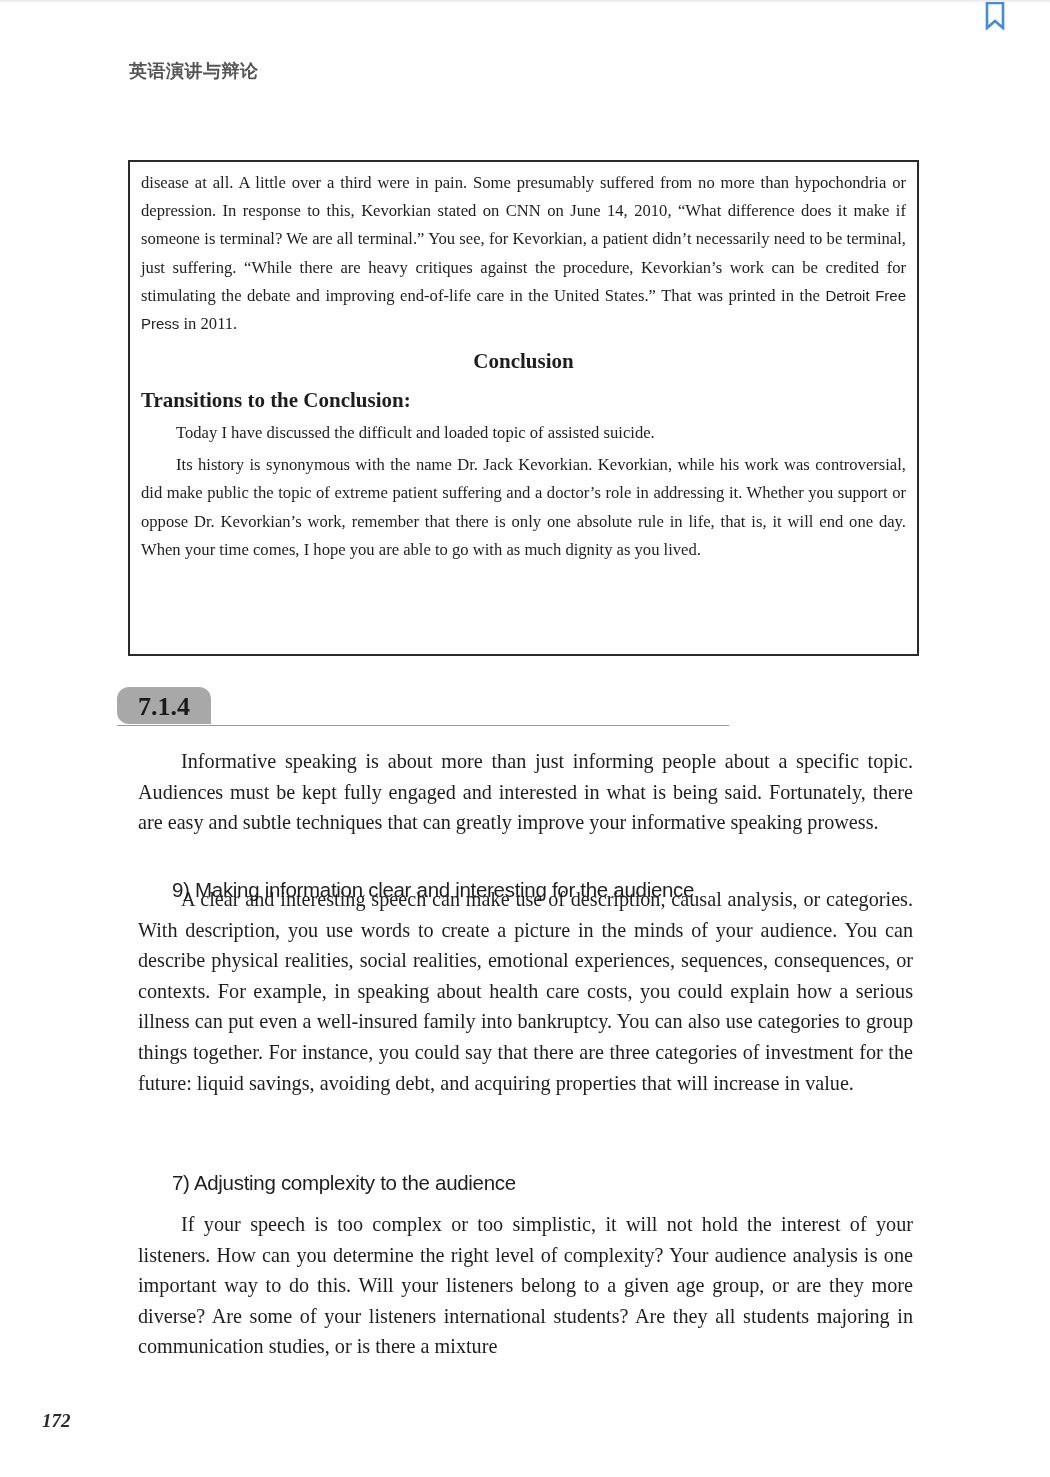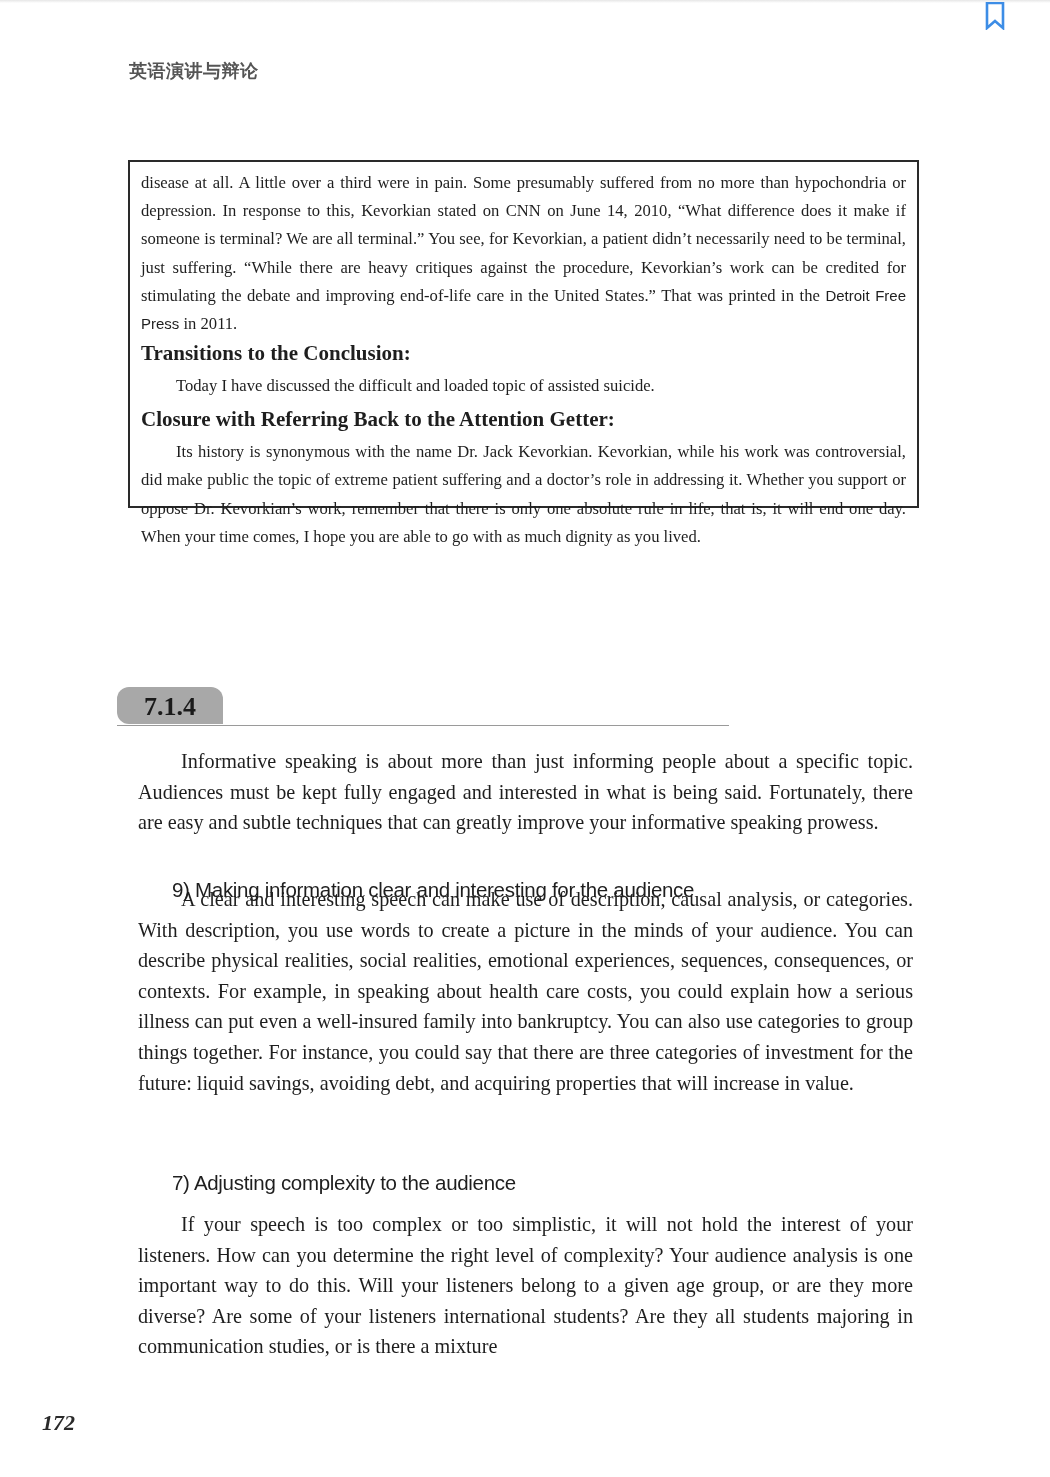--- a/index.html
+++ b/index.html
@@ -32,21 +32,21 @@
       left: 129px; top: 59px;
       font-family: "DejaVu Sans", sans-serif;
       font-weight: bold;
       font-size: 18px;
       color: #555555;
       letter-spacing: 0.5px;
     }
     .speech-box {
       position: absolute;
       left: 128px; top: 160px;
-      width: 791px; height: 348px;
+      width: 791px; height: 496px;
       border: 2px solid #2a2a2a;
       box-sizing: border-box;
       padding: 7px 11px 4px 11px;
       font-size: 16.6px;
       line-height: 28.2px;
       text-align: justify;
     }
     .speech-box p { margin: 0; }
     .speech-box .detroit {
       font-family: "Liberation Sans", sans-serif;
@@ -70,21 +70,21 @@
 
     .section-heading {
       position: absolute;
       left: 117px; top: 687px;
       width: 612px; height: 38px;
       border-bottom: 1.5px solid #9a9a9a;
     }
     .section-badge {
       position: absolute;
       left: 0; top: 0;
-      width: 106px; height: 37px;
+      width: 94px; height: 37px;
       background: #a8a8a8;
       border-radius: 12px 12px 0 12px;
       font-weight: bold;
       font-size: 26px;
       line-height: 40px;
       text-align: center;
       color: #1a1a1a;
       font-family: "Liberation Serif", serif;
     }
     .section-title {
@@ -112,42 +112,42 @@
       font-size: 20.5px;
       color: #1e1e1e;
       white-space: nowrap;
       letter-spacing: -0.3px;
     }
     .page-number {
       position: absolute;
       left: 42px; top: 1410px;
       font-style: italic;
       font-weight: bold;
-      font-size: 22px;
+      font-size: 19px;
       color: #2a2a2a;
     }
   </style>
 </head>
 <body>
 
 <div class="top-shadow"></div>
 
 <div class="bookmark">
   <svg width="24" height="28" viewBox="0 0 24 28">
     <path d="M4 1 H20 V26 L12 19 L4 26 Z" fill="none" stroke="#3d8de6" stroke-width="2.6" stroke-linejoin="miter"></path>
   </svg>
 </div>
 
 <div class="running-header">英语演讲与辩论</div>
 
 <div class="speech-box">
   <p><span>disease at all. A little over a third were in pain. Some presumably suffered from no more than hypochondria or depression. In response to this, Kevorkian stated on CNN on June 14, 2010, “What difference does it make if someone is terminal? We are all terminal.” You see, for Kevorkian, a patient didn’t necessarily need to be terminal, just suffering. “While there are heavy critiques against the procedure, Kevorkian’s work can be credited for stimulating the debate and improving end-of-life care in the United States.” That was printed in the </span><span class="detroit">Detroit Free Press</span><span> in 2011.</span></p>
+  <p class="box-heading">Conclusion</p>
   <p class="box-subheading">Transitions to the Conclusion:</p>
   <p class="box-indent box-line-single">Today I have discussed the difficult and loaded topic of assisted suicide.</p>
-  <p class="box-subheading" style="margin-bottom:4px;">Closure with Referring Back to the Attention Getter:</p>
   <p class="box-indent">Its history is synonymous with the name Dr. Jack Kevorkian. Kevorkian, while his work was controversial, did make public the topic of extreme patient suffering and a doctor’s role in addressing it. Whether you support or oppose Dr. Kevorkian’s work, remember that there is only one absolute rule in life, that is, it will end one day. When your time comes, I hope you are able to go with as much dignity as you lived.</p>
 </div>
 
 <div class="section-heading">
   <div class="section-badge">7.1.4</div>
 </div>
 
 <div class="body-text" style="top:736px;">
   <p>Informative speaking is about more than just informing people about a specific topic. Audiences must be kept fully engaged and interested in what is being said. Fortunately, there are easy and subtle techniques that can greatly improve your informative speaking prowess.</p>
 </div>

